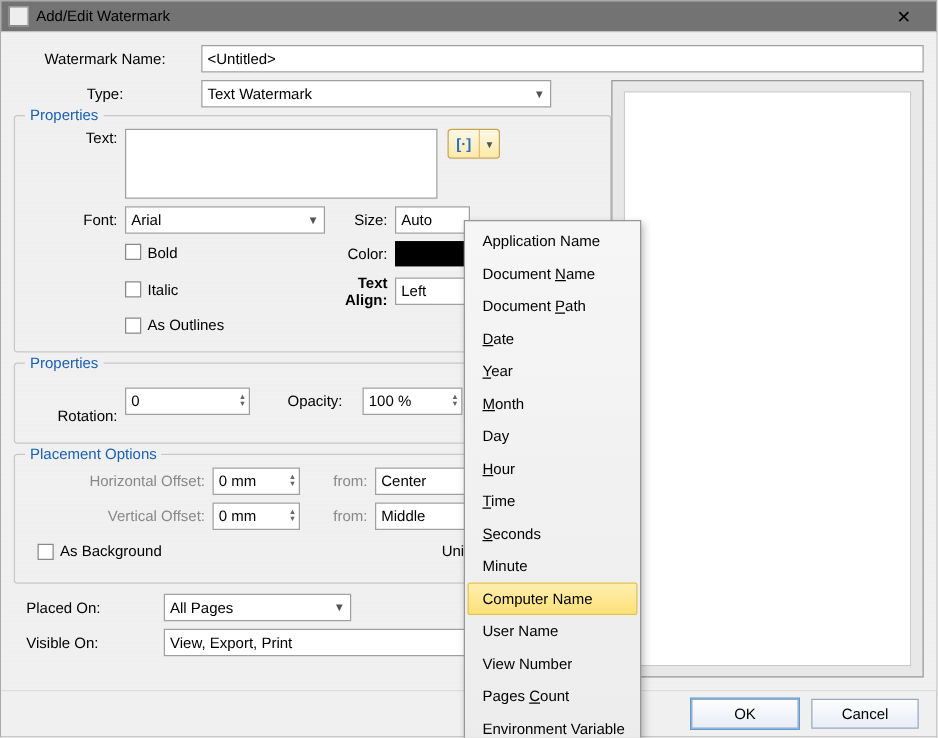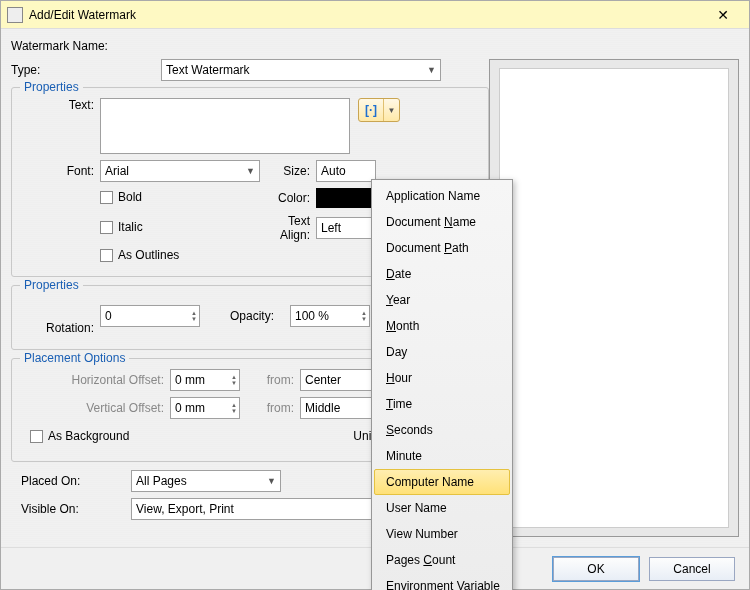--- a/index.html
+++ b/index.html
@@ -1,24 +1,24 @@
 <!DOCTYPE html>
 <html><head>
 <meta charset="utf-8">
 <style>
 * { box-sizing: border-box; margin: 0; padding: 0; font-family: "Segoe UI", Tahoma, sans-serif; font-size: 12px; }
 body { background: #e8e8e8; width: 750px; height: 590px; overflow: hidden; }
 .window { width: 750px; height: 590px; background: #fff; border: 1px solid #aaa; display: flex; flex-direction: column; }
-.titlebar { height: 30px; background: #fef9c3; border-bottom: 1px solid #ddd; display: flex; align-items: center; padding: 0 6px; }
+.titlebar { height: 30px; background: #737373; border-bottom: 1px solid #ddd; display: flex; align-items: center; padding: 0 6px; }
 .titlebar .icon { width: 16px; height: 16px; border: 1px solid #888; background: #eee; margin-right: 6px; }
 .titlebar .title { flex: 1; }
 .titlebar .close { width: 40px; height: 22px; display: flex; align-items: center; justify-content: center; cursor: pointer; font-size: 14px; }
 .content { flex: 1; background: #f0f0f0; background-image: repeating-linear-gradient(0deg, #efefef, #efefef 1px, #f1f1f1 1px, #f1f1f1 2px); padding: 10px; position: relative; }
 .row { display: flex; align-items: center; margin-bottom: 6px; }
-.label-col { width: 150px; text-align: left; padding-right: 4px; color: #000; }
+.label-col { width: 150px; text-align: center; padding-right: 4px; color: #000; }
 input[type=text], .combo, .spinner, textarea, .txtinput { background: #fff; border: 1px solid #a0a0a0; height: 22px; padding: 2px 4px; color: #000; font-size: 12px; }
 .combo { display: flex; align-items: center; justify-content: space-between; }
 .combo .arrow { color: #555; font-size: 9px; margin-left: 4px; }
 .spinner { display: flex; align-items: center; position: relative; }
 .spinner .spin { position: absolute; right: 2px; display: flex; flex-direction: column; font-size: 6px; line-height: 6px; color: #666; }
 .fieldset { border: 1px solid #c8c8c8; border-radius: 3px; padding: 10px 8px 8px 8px; margin-bottom: 8px; position: relative; }
 .fieldset .legend { position: absolute; top: -8px; left: 8px; background: #f0f0f0; padding: 0 4px; color: #1a5fb4; }
 .main-cols { display: flex; gap: 0; }
 .left-col { flex: 1; }
 .preview { width: 250px; border: 1px solid #999; background: #e8e8e8; margin-top: 0; }
@@ -46,20 +46,21 @@
   <div class="titlebar">
     <div class="icon"></div>
     <div class="title">Add/Edit Watermark</div>
     <div class="close">✕</div>
   </div>
 
   <div class="content">
 
     <div class="row">
       <div class="label-col">Watermark Name:</div>
+      <input type="text" class="txtinput" style="flex: 1 1 0%;" value="&lt;Untitled&gt;">
     </div>
 
     <div class="main-cols">
       <div class="left-col">
 
         <div class="row">
           <div class="label-col">Type:</div>
           <div class="combo" style="flex:1; max-width:280px;">
             <span>Text Watermark</span>
             <span class="arrow">▼</span>
@@ -107,21 +108,21 @@
             <div class="color-swatch"></div>
           </div>
           <div class="row">
             <div style="width:80px"></div>
             <div style="width:160px">
               <div class="checkbox">
                   <span class="box"></span>
                   <span>Italic</span>
                 </div>
             </div>
-            <div style="width:56px;text-align:right;padding-right:6px;">Text Align:</div>
+            <div style="width:56px;text-align:right;padding-right:6px;font-weight:bold;">Text Align:</div>
             <div class="combo" style="width:96px">
               <span>Left</span>
               <span class="arrow">▼</span>
             </div>
           </div>
           <div class="row">
             <div style="width:80px"></div>
             <div class="checkbox">
                 <span class="box"></span>
                 <span>As Outlines</span>

